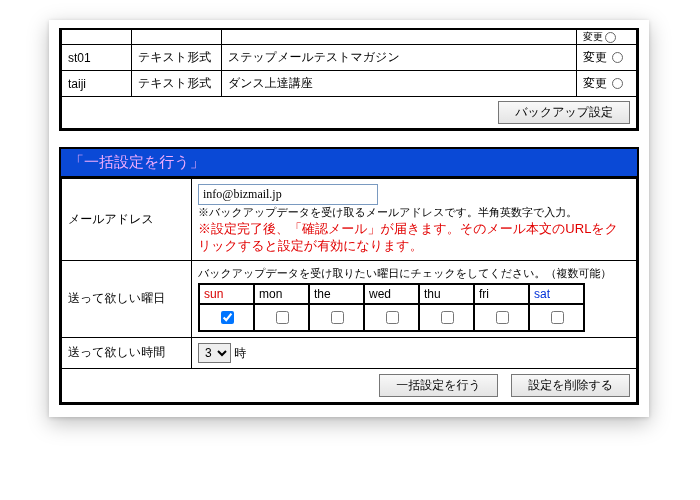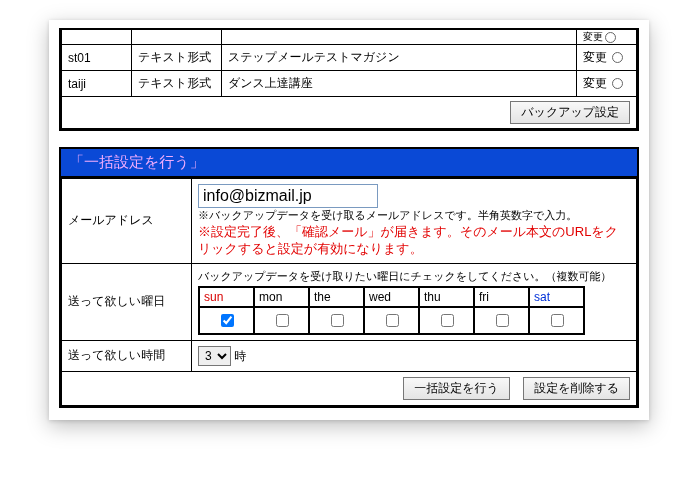--- a/index.html
+++ b/index.html
@@ -58,21 +58,21 @@
   .footer-row {
     border:1px solid #000;
     border-top:1px solid #000;
     text-align:right;
     padding:3px 4px;
   }
   .btn {
     display:inline-block;
     border:1px solid #777;
     background:linear-gradient(#f8f8f8,#e4e4e4);
-    padding:2px 10px;
+    padding:2px 16px;
     font-size:12px;
     cursor:pointer;
   }
   
   .block2 {
     margin-top:16px;
     border:2px solid #000;
   }
   .title-bar {
     background:#0a49d6;
@@ -88,23 +88,23 @@
   table.form td {
     border:1px solid #000;
     padding:5px 6px;
     font-size:12px;
     vertical-align:top;
   }
   .label-col { width:130px; vertical-align:middle !important; }
   input.text {
     border:1px solid #7a9ac0;
     padding:2px 4px;
-    font-size:16px;
+    font-size:12px;
     width:180px;
-    font-family:Liberation Sans, sans-serif;
+    font-family:Liberation Serif, serif;
   }
   .note-black { color:#000; font-size:11px; line-height:1.35;}
   .note-red { color:#e20000; font-size:13px; line-height:1.35;}
   
   table.days {
     border-collapse:collapse;
     margin-top:2px;
   }
   table.days td {
     border:2px solid #000;

